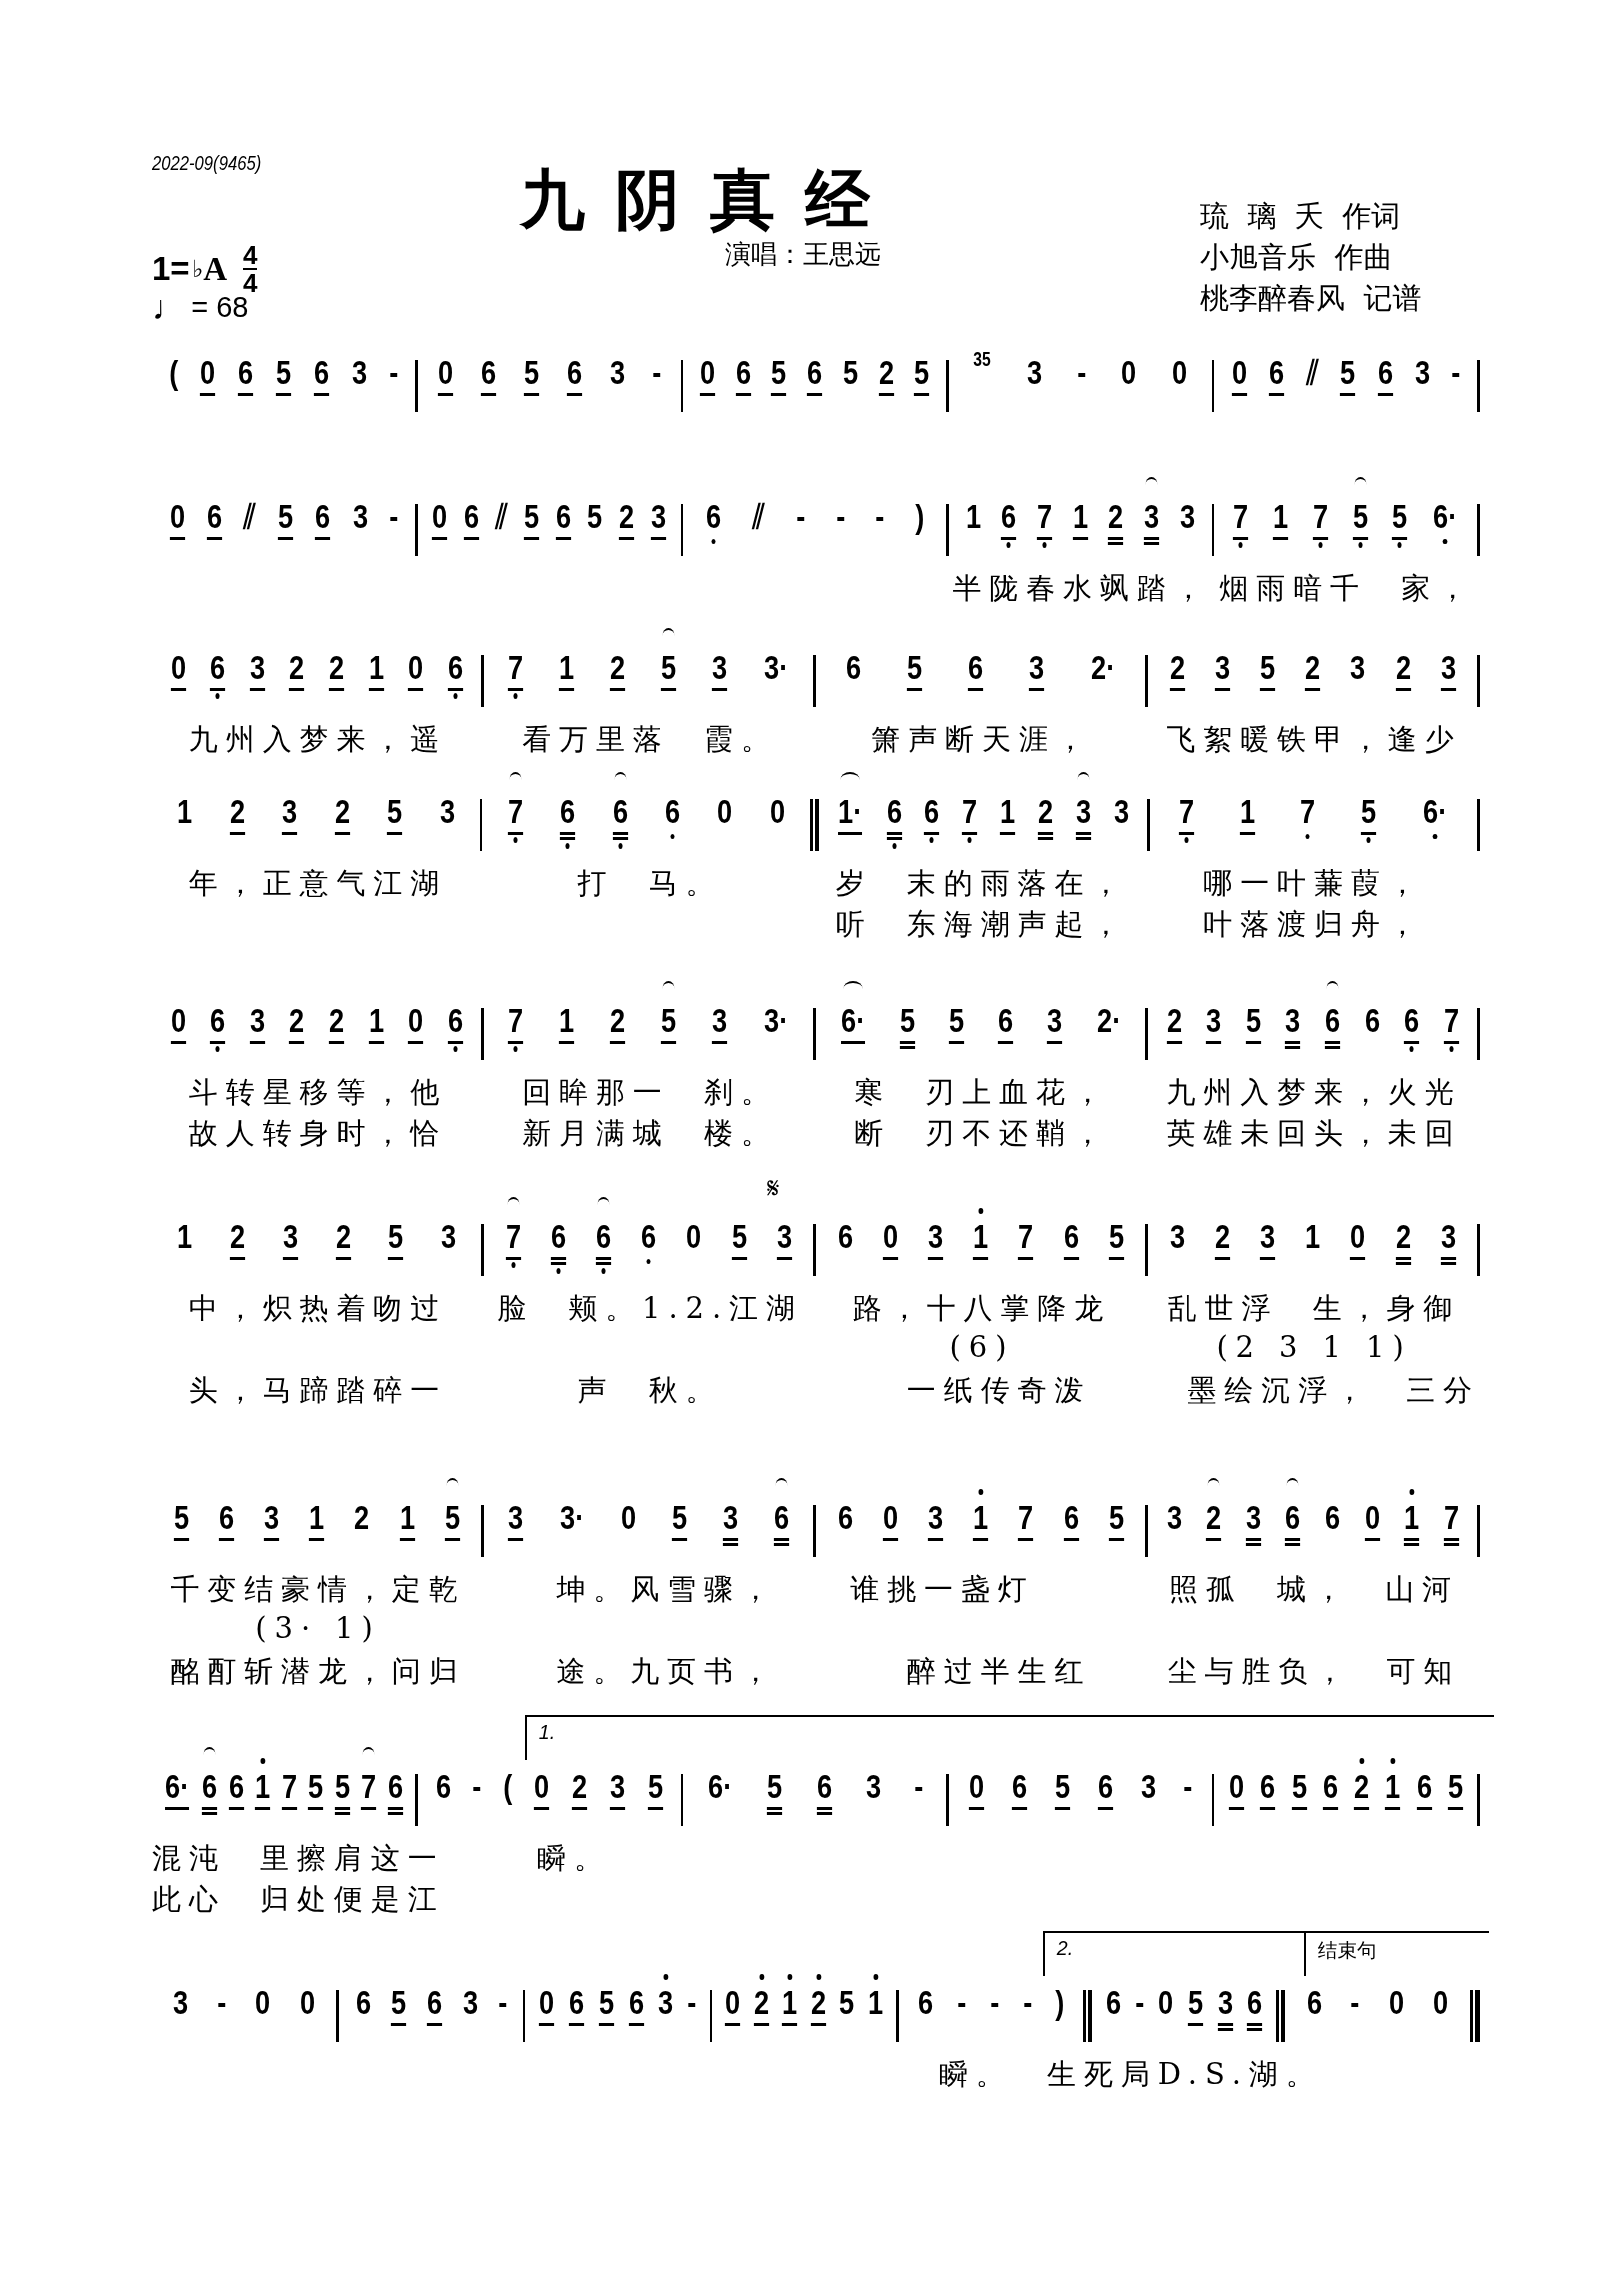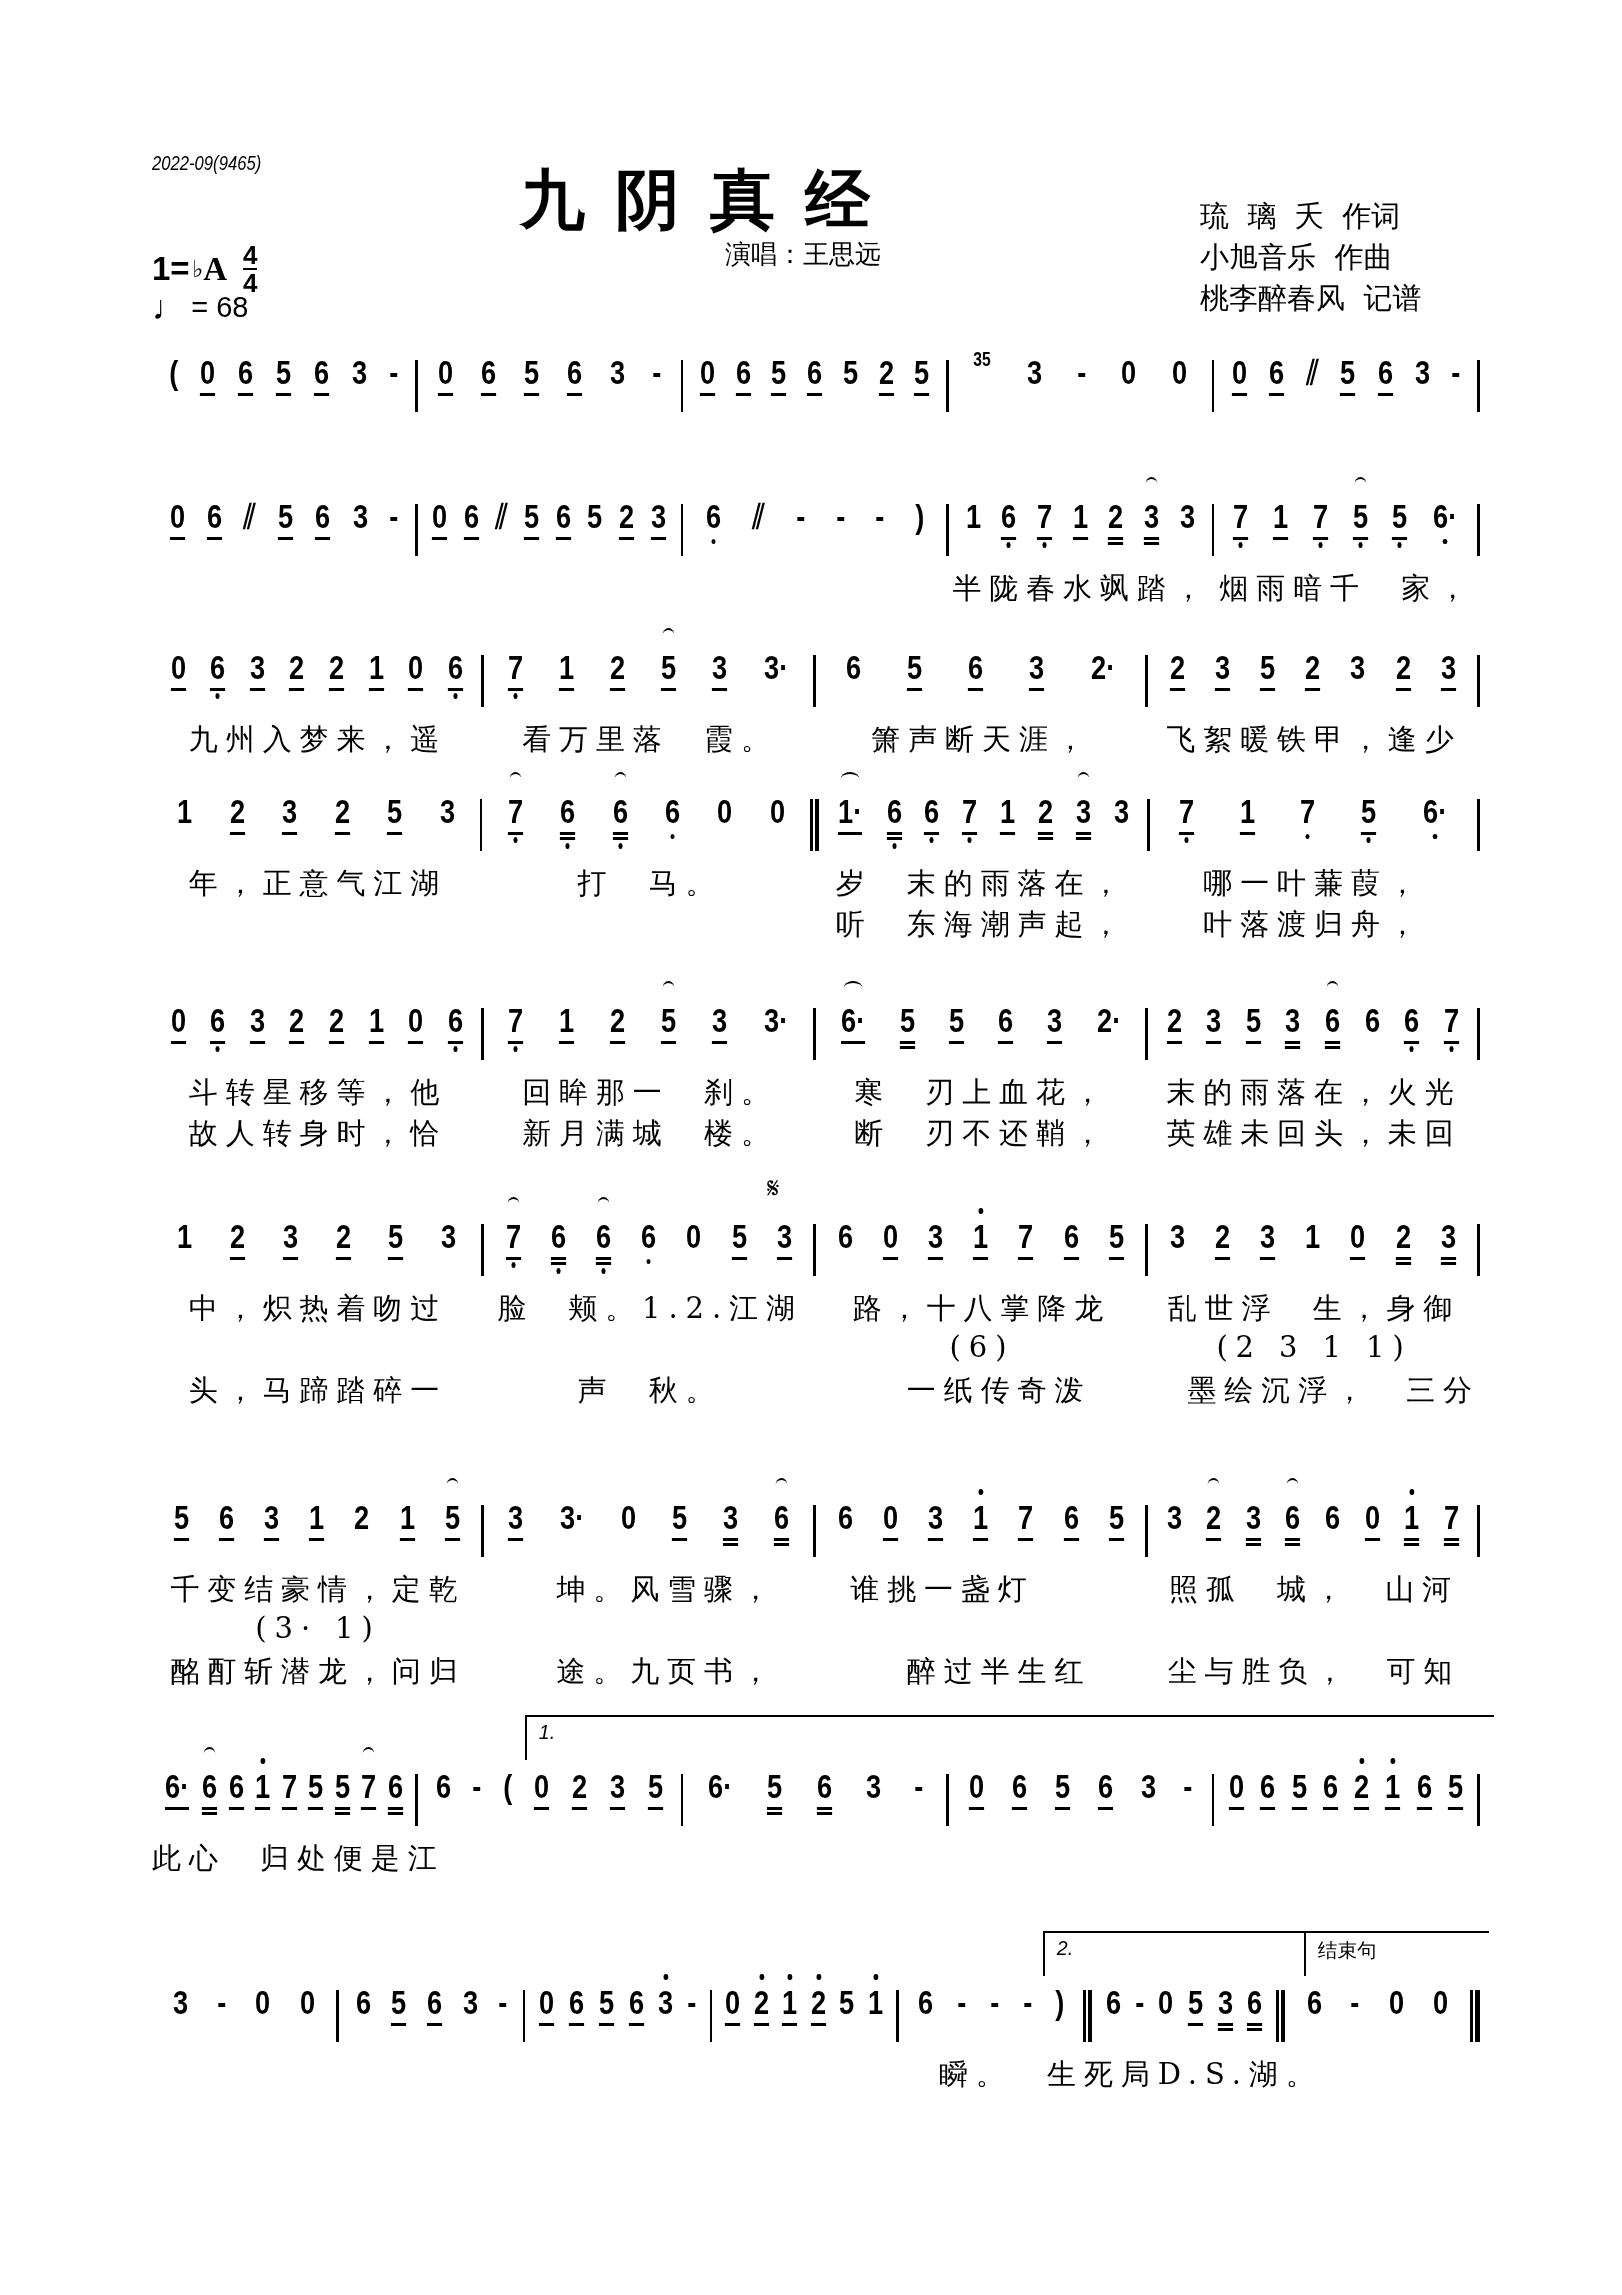--- a/index.html
+++ b/index.html
@@ -725,21 +725,21 @@
             <span class="ld"></span>
           </span>
           <span class="tok">
             <span class="n">7</span>
             <span class="u1"></span>
             <span class="ld"></span>
           </span>
         </div>
         <div class="barline"></div>
       </div>
-      <div class="lyr"><span style="flex: 1 1 0%; text-align: center;">斗转星移等，他</span><span style="flex: 1 1 0%; text-align: center;">回眸那一  刹。</span><span style="flex: 1 1 0%; text-align: center;">寒  刃上血花，</span><span style="flex: 1 1 0%; text-align: center;">末的雨落在，火光</span></div>
+      <div class="lyr"><span style="flex: 1 1 0%; text-align: center;">斗转星移等，他</span><span style="flex: 1 1 0%; text-align: center;">回眸那一  刹。</span><span style="flex: 1 1 0%; text-align: center;">寒  刃上血花，</span><span style="flex: 1 1 0%; text-align: center;">九州入梦来，火光</span></div>
       <div class="lyr"><span style="flex: 1 1 0%; text-align: center;">故人转身时，恰</span><span style="flex: 1 1 0%; text-align: center;">新月满城  楼。</span><span style="flex: 1 1 0%; text-align: center;">断  刃不还鞘，</span><span style="flex: 1 1 0%; text-align: center;">英雄未回头，未回</span></div>
     </div>
     <div class="system" style="top: 1217px;">
       <div class="bars">
         <div class="bar">
           <span class="tok">
             <span class="n">1</span>
           </span>
           <span class="tok">
             <span class="n">2</span>
@@ -1157,20 +1157,21 @@
             <span class="n">6</span>
             <span class="u1"></span>
           </span>
           <span class="tok">
             <span class="n">5</span>
             <span class="u1"></span>
           </span>
         </div>
         <div class="barline"></div>
       </div>
+      <div class="lyr"><span style="flex: 1 1 0%; text-align: center;">混沌  里擦肩这一</span><span style="flex: 1 1 0%; text-align: center;">瞬。</span><span style="flex: 1 1 0%; text-align: center;"></span><span style="flex: 1 1 0%; text-align: center;"></span><span style="flex: 1 1 0%; text-align: center;"></span></div>
       <div class="lyr"><span style="flex: 1 1 0%; text-align: right;">此心  归处便是江</span><span style="flex: 1 1 0%; text-align: center;"></span><span style="flex: 1 1 0%; text-align: center;"></span><span style="flex: 1 1 0%; text-align: center;"></span><span style="flex: 1 1 0%; text-align: center;"></span></div>
       <div class="volta" style="left: 373px; width: 955px; top: -52px;">1.</div>
     </div>
     <div class="system" style="top: 1983px;">
       <div class="bars">
         <div class="bar">
           <span class="tok">
             <span class="n">3</span>
           </span>
           <span class="tok">

